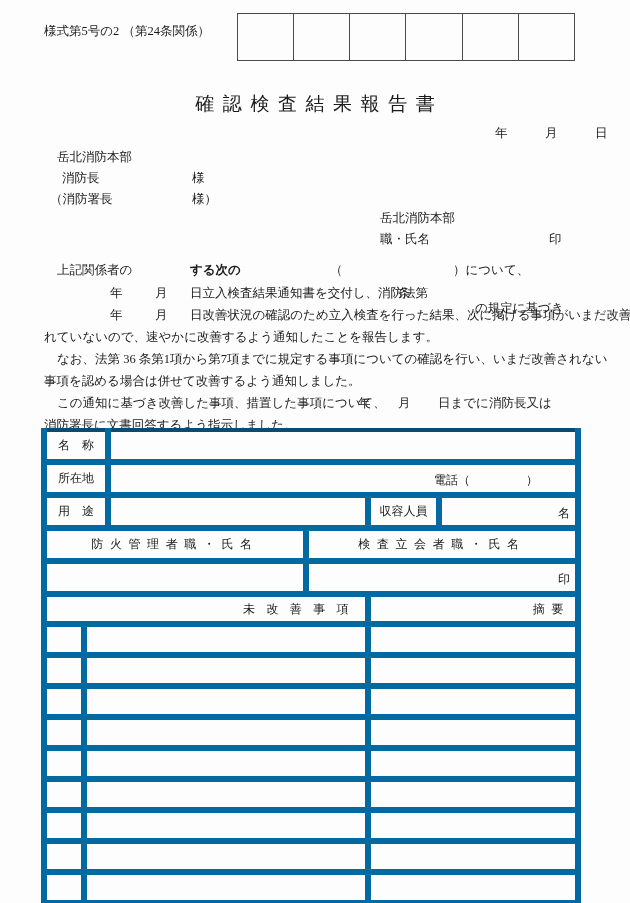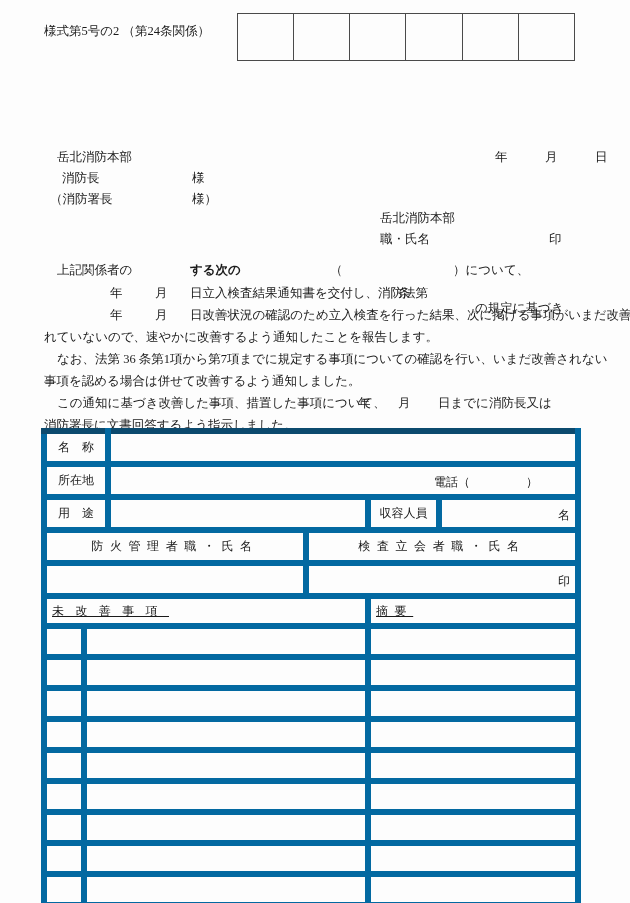--- a/index.html
+++ b/index.html
@@ -67,21 +67,20 @@
     letter-spacing: 0.45em;
     text-indent: 0.45em;
     white-space: pre;
   }
 
   
   #issue-date {
     left: 495px; top: 127px;
     font-size: 12.5px;
     letter-spacing: 0;
-    margin-top: 24px;
   }
 
   
   #hq-name      { left: 57px; top: 151px; font-size: 12.5px; }
   #chief-label  { left: 62px; top: 172px; font-size: 12.5px; }
   #chief-sama   { left: 192px; top: 172px; font-size: 12.5px; }
   #station-label{ left: 50px; top: 193px; font-size: 12.5px; }
   #station-sama { left: 192px; top: 193px; font-size: 12.5px; }
 
   
@@ -121,29 +120,29 @@
     width: 534px;
     border-collapse: collapse;
     table-layout: fixed;
     font-size: 12px;
   }
   #main-table td {
     border: 6px solid #0369a1;
     padding: 0 5px;
     vertical-align: middle;
   }
-  #main-table .outer-top { border-top: 6px solid #0c4a6e; }
+  #main-table .outer-top { border-top: 4px solid #0c4a6e; }
   .lbl-cell {
     text-align: center;
     width: 64px;
   }
   .r-name td, .r-addr td, .r-use td { height: 27px; }
   .r-mgr-head td { height: 27px; text-align: center; }
   .r-mgr-body td { height: 27px; }
-  .r-head2 td { height: 24px; text-align: left; text-decoration: underline; }
+  .r-head2 td { height: 24px; text-align: right; }
   .r-grid td { height: 25px; }
   .r-perf td { height: 62px; }
   .r-bottom td { height: 44px; }
 
   .center { text-align: center; }
   .right  { text-align: right; }
   .relcell { position: relative; }
   .in-cell { position: absolute; font-size: 12px; white-space: pre; }
 
   
@@ -175,20 +174,21 @@
       <td></td>
       <td></td>
       <td></td>
       <td></td>
       <td></td>
       <td></td>
     </tr>
   </tbody>
     </table>
 
+  <div class="t" id="doc-title">確認検査結果報告書</div>
 
   <div class="t" id="issue-date">年　　　月　　　日</div>
 
   <div class="t" id="hq-name">岳北消防本部</div>
   <div class="t" id="chief-label">消防長</div>
   <div class="t" id="chief-sama">様</div>
   <div class="t" id="station-label">（消防署長</div>
   <div class="t" id="station-sama">様）</div>
 
   <div class="t" id="sender-hq">岳北消防本部</div>

